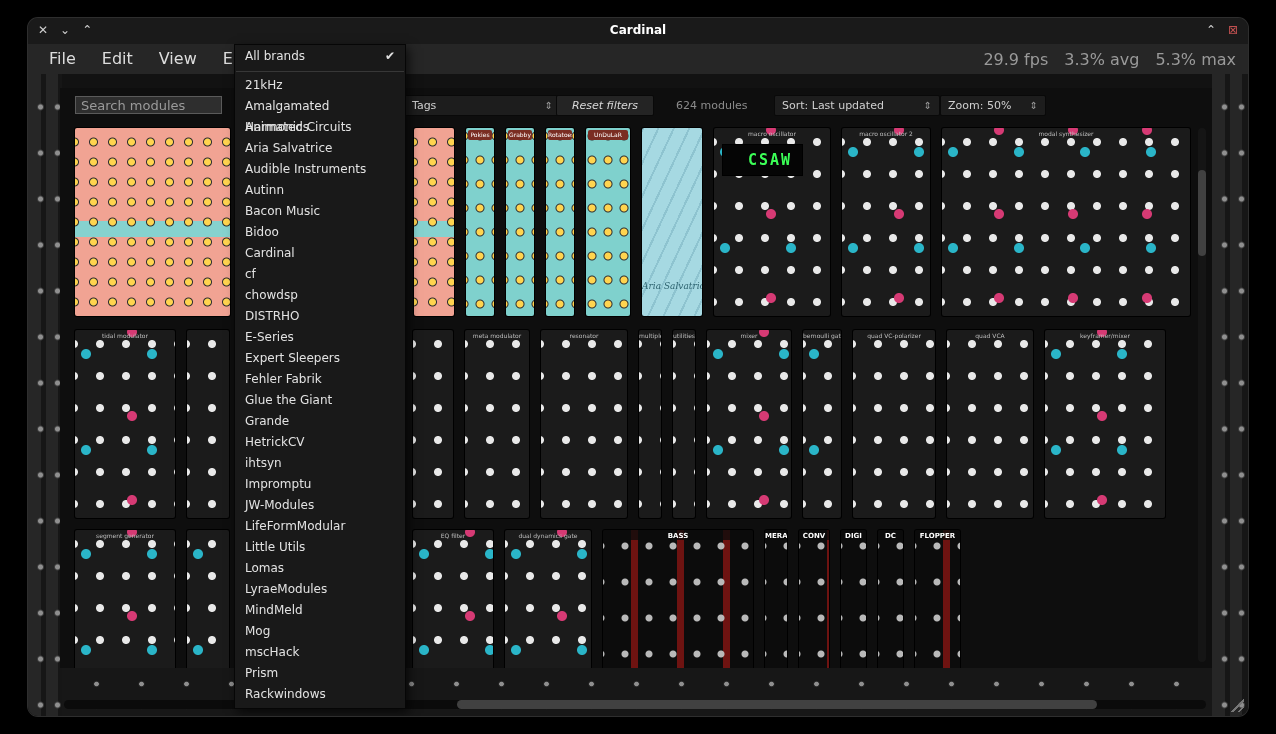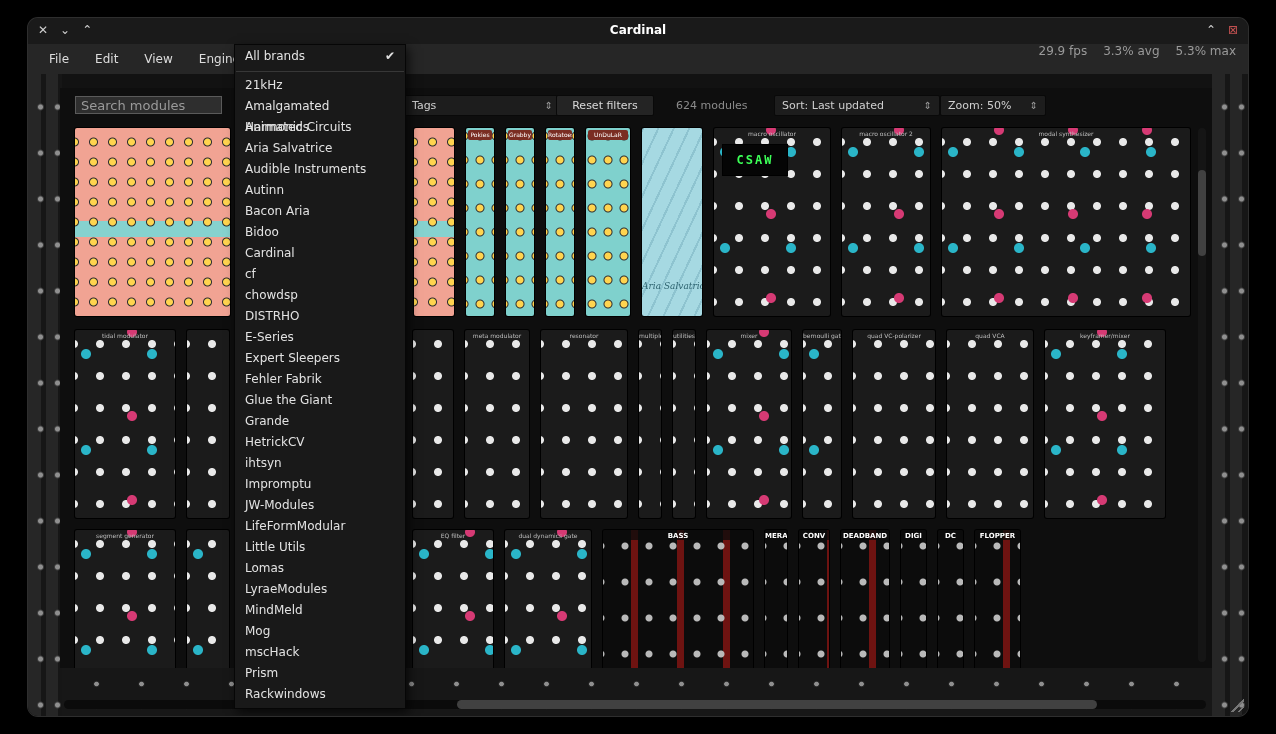--- a/index.html
+++ b/index.html
@@ -7,22 +7,22 @@
   .window{position:absolute;left:28px;top:18px;width:1220px;height:698px;background:#161616;
     border-radius:10px;overflow:hidden;box-shadow:0 0 0 1px #2e2e2e;}
   
   .titlebar{position:relative;height:26px;background:#1a1a1a;}
   .tb-title{position:absolute;left:0;right:0;top:5px;text-align:center;color:#fff;font-weight:bold;font-size:12px;}
   .tb-left{position:absolute;left:10px;top:4px;display:flex;gap:12px;color:#cfcfcf;font-size:12px;}
   .tb-right{position:absolute;right:10px;top:4px;display:flex;gap:12px;font-size:12px;color:#cfcfcf;}
   .tb-ic{cursor:default;line-height:16px;}
   .tb-ic.red{color:#c05050;}
   
-  .menubar{position:relative;height:30px;background:#262626;display:flex;
-    color:#ddd;font-size:12px;border-bottom:1px solid #121212;padding:0 8px;}
+  .menubar{position:relative;height:30px;background:#262626;display:flex;align-items:center;
+    color:#ddd;font-size:16px;border-bottom:1px solid #121212;padding:0 8px;}
   .menu-item{padding:0 13px;line-height:30px;}
   .menu-stats{margin-left:auto;display:flex;gap:16px;color:#9a9a9a;padding-right:4px;}
   
   .workspace{position:absolute;left:0;top:56px;right:0;bottom:0;background:#121212;}
   .rail{position:absolute;top:0;bottom:0;width:34px;background-color:#1e1e1e;
     background-image:radial-gradient(circle, #8f8f8f 2px, #3d3d3d 3px, rgba(0,0,0,0) 4px),
       linear-gradient(90deg,#262626 0 13px,#161616 13px 18px,#262626 18px 30px,#161616 30px);
     background-size:17px 46px,100% 100%;background-position:4px 10px,0 0;}
   .rail-left{left:0;}
   .rail-right{right:0;width:36px;}
@@ -40,21 +40,21 @@
   .search{position:absolute;left:15px;top:8px;width:135px;height:16px;background:#2e2e2e;
     border:1px solid #5a5a5a;color:#a8a8a8;font-size:13px;padding:0 5px;outline:none;font-family:"DejaVu Sans",sans-serif;}
   .search::placeholder{color:#9a9a9a;}
   .sel{position:absolute;top:7px;height:19px;background:#1d1d1d;border:1px solid #090909;border-radius:2px;
     color:#cfcfcf;font-size:11px;display:flex;align-items:center;justify-content:space-between;padding:0 7px;}
   .sel .arrows{color:#9a9a9a;font-size:10px;}
   .sel-tags{left:344px;width:141px;}
   .sel-sort{left:714px;width:150px;}
   .sel-zoom{left:880px;width:90px;}
   .btn{position:absolute;left:496px;top:7px;width:96px;height:19px;background:#242424;border:1px solid #090909;
-    border-radius:2px;color:#d8d8d8;font-size:11px;display:flex;align-items:center;justify-content:center;}
+    border-radius:2px;color:#d8d8d8;font-size:11px;display:flex;align-items:center;justify-content:center;font-style:italic;}
   .count{position:absolute;left:616px;top:11px;color:#8b8b8b;font-size:11px;}
   
   .mrow{position:absolute;left:0;display:flex;gap:12px;padding-left:15px;align-items:flex-start;}
   .row1{top:40px;}  .row2{top:242px;}  .row3{top:442px;}
   .mod{position:relative;flex:0 0 auto;height:188px;border-radius:2px;overflow:hidden;box-shadow:0 0 0 1px #000;}
   .mtitle{position:relative;z-index:2;text-align:center;font-size:6px;line-height:8px;padding-top:2px;
     white-space:nowrap;overflow:hidden;color:#bfbfbf;}
   .spacer{flex:0 0 auto;width:160px;height:188px;}
   .v-dark{background-color:#1b1b1b;
     background-image:radial-gradient(circle, #e9e9e9 3.5px, rgba(233,233,233,0) 4.5px);
@@ -80,22 +80,22 @@
   .v-aria .mtitle{color:#5a2a20;}
   .v-teal{background-color:#7fd1cd;
     background-image:radial-gradient(circle, #ffd44f 3px, #2e2e2e 4px, rgba(46,46,46,0) 5px);
     background-size:16px 24px;background-position:center 20px;}
   .v-teal .mtitle{background:#7a2d22;color:#fff;border-radius:2px;margin:2px 2px 0;padding:1px 0;}
   .v-blue{background-color:#a6d9e2;
     background-image:repeating-linear-gradient(115deg, rgba(80,140,160,.28) 0 2px, rgba(0,0,0,0) 2px 14px);}
   .v-blue .mtitle{position:absolute;bottom:26px;left:0;right:0;color:#2e6470;font-size:9px;
     font-style:italic;font-family:"DejaVu Serif",serif;}
   .lcd{position:absolute;left:8px;top:16px;width:64px;height:30px;background:#050505;color:#3cff57;
-    font-family:"DejaVu Sans Mono",monospace;font-weight:bold;font-size:12px;letter-spacing:2px;
-    display:flex;align-items:center;justify-content:center;z-index:3;border:1px solid #000;}
+    font-family:"DejaVu Sans Mono",monospace;font-weight:bold;font-size:15px;letter-spacing:2px;
+    display:flex;align-items:center;justify-content:center;z-index:3;border:1px solid #000;padding-left:15px;}
   .vscroll{position:absolute;right:6px;top:40px;bottom:6px;width:8px;background:rgba(255,255,255,.03);border-radius:4px;}
   .vthumb{position:absolute;top:42px;left:0;width:8px;height:86px;background:#414141;border-radius:4px;}
   
   .brand-menu{position:absolute;left:206px;top:26px;width:170px;background:#191919;
     border:1px solid #060606;box-shadow:3px 4px 10px rgba(0,0,0,.65);z-index:50;
     font-size:12px;color:#e2e2e2;padding-bottom:3px;}
   .bm-item{height:21px;line-height:21px;padding:0 10px;display:flex;justify-content:space-between;}
   .bm-head{height:23px;line-height:23px;}
   .bm-sep{height:1px;background:#373737;margin:3px 1px;}
   .bm-check{color:#e2e2e2;}
@@ -246,23 +246,20 @@
         </div>
         <div class="mod v-black" style="width:150px">
           <div class="mtitle">BASS</div>
         </div>
         <div class="mod v-black" style="width:22px">
           <div class="mtitle">MERA</div>
         </div>
         <div class="mod v-black" style="width:30px">
           <div class="mtitle">CONV</div>
         </div>
-        <div class="mod v-black" style="width:48px">
-          <div class="mtitle">DEADBAND</div>
-        </div>
         <div class="mod v-black" style="width:25px">
           <div class="mtitle">DIGI</div>
         </div>
         <div class="mod v-black" style="width:25px">
           <div class="mtitle">DC</div>
         </div>
         <div class="mod v-black" style="width:45px">
           <div class="mtitle">FLOPPER</div>
         </div>
       </div>
@@ -296,21 +293,21 @@
     <div class="bm-item">
         <span>Aria Salvatrice</span>
       </div>
     <div class="bm-item">
         <span>Audible Instruments</span>
       </div>
     <div class="bm-item">
         <span>Autinn</span>
       </div>
     <div class="bm-item">
-        <span>Bacon Aria</span>
+        <span>Bacon Music</span>
       </div>
     <div class="bm-item">
         <span>Bidoo</span>
       </div>
     <div class="bm-item">
         <span>Cardinal</span>
       </div>
     <div class="bm-item">
         <span>cf</span>
       </div>

